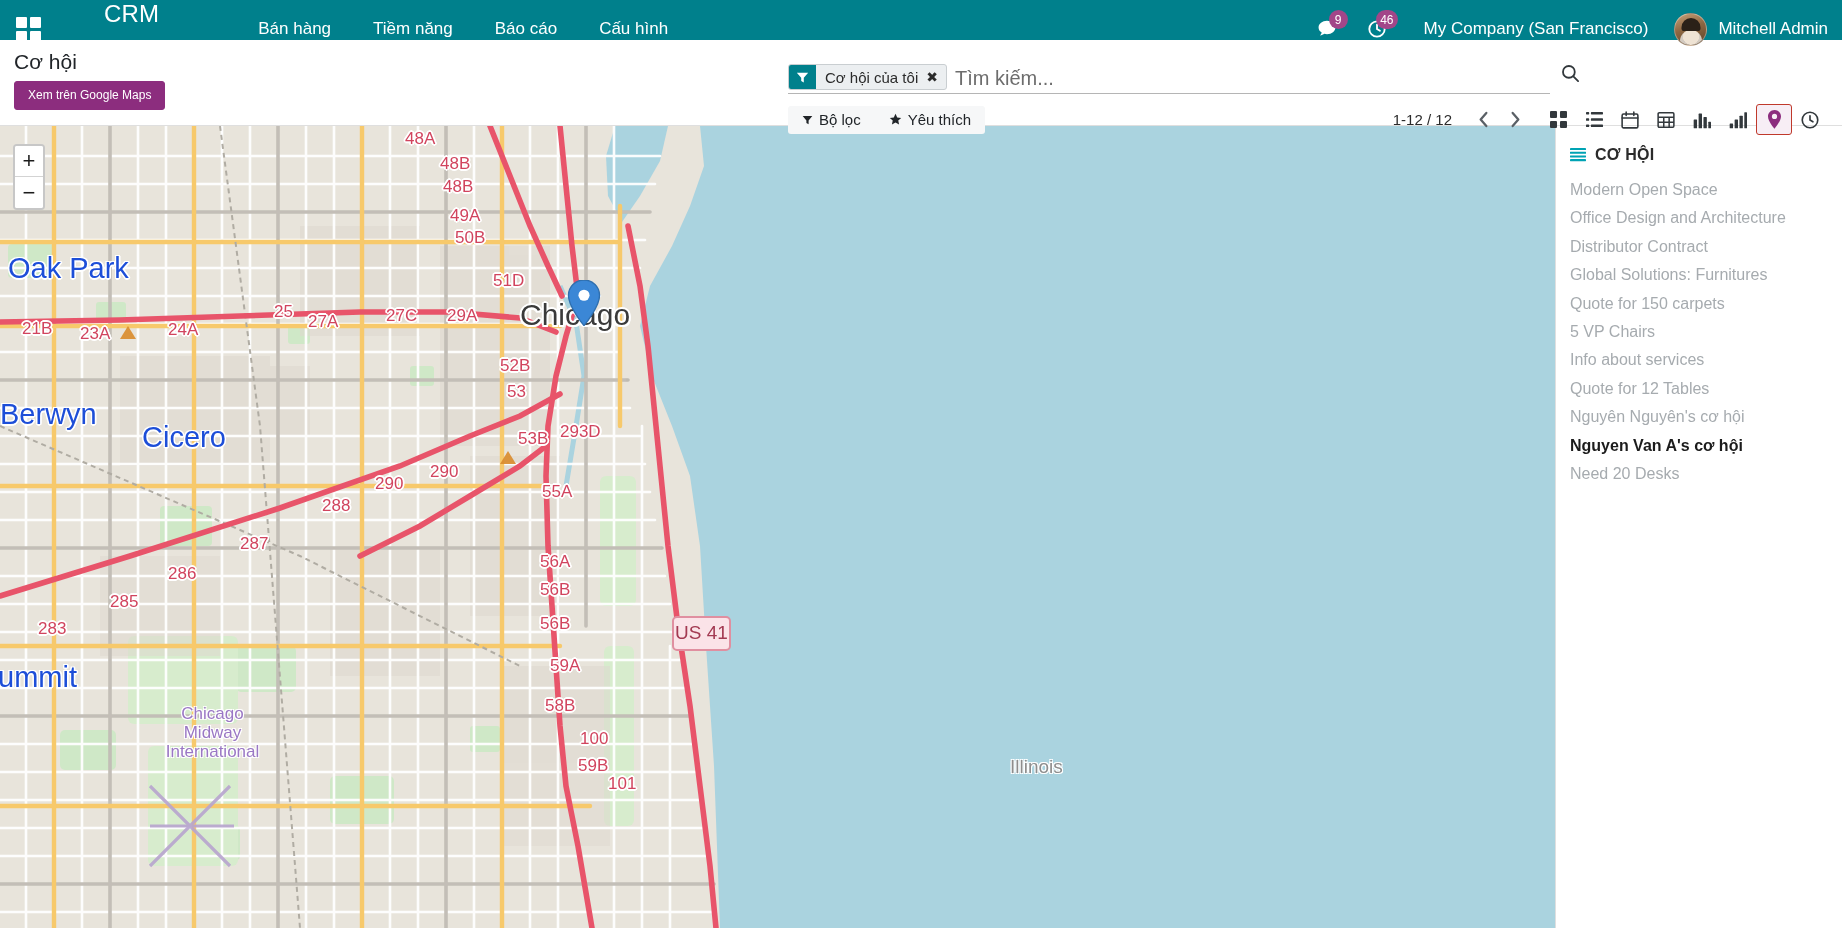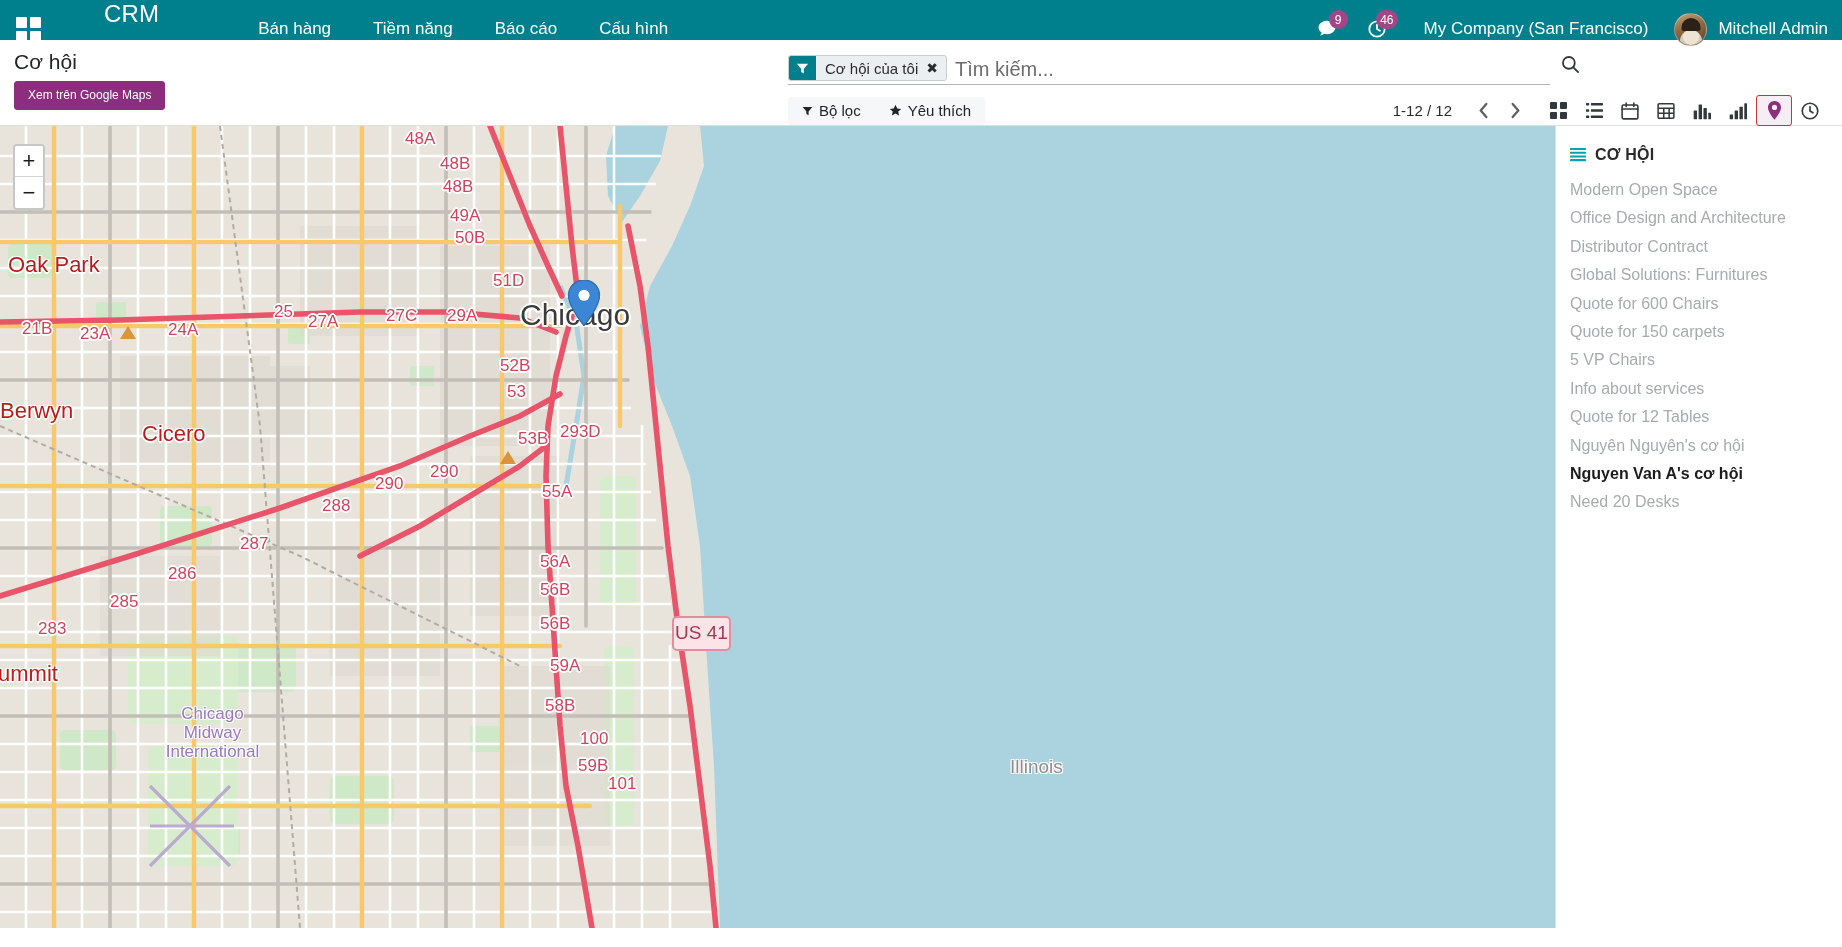--- a/index.html
+++ b/index.html
@@ -95,21 +95,21 @@
     background: #8c2d7e;
     color: #fff;
     border: 1px solid #8c2d7e;
     font-size: 12px;
     padding: 6px 13px 7px;
     border-radius: 3px;
     cursor: pointer;
     line-height: 1.2;
   }
 
-  .cp-right { flex: 1; padding-top: 15px; }
+  .cp-right { flex: 1; padding-top: 24px; }
   .search-row { display: flex; align-items: flex-start; }
   .searchview {
     flex: 1;
     display: flex;
     align-items: stretch;
     border-bottom: 1px solid #b5b5b5;
     min-height: 30px;
     padding-bottom: 1px;
     max-width: 762px;
     margin-left: 8px;
@@ -231,21 +231,21 @@
     color: #6b6b6b;
     white-space: nowrap;
     pointer-events: none;
   }
   .label-city {
     font-size: 30px; color: #3a3a3a;
     text-shadow: -1.5px -1.5px 0 #fff, 1.5px -1.5px 0 #fff, -1.5px 1.5px 0 #fff,
                  1.5px 1.5px 0 #fff, 0 2px 0 #fff, 2px 0 0 #fff, 0 -2px 0 #fff, -2px 0 0 #fff;
   }
   .label-town {
-    font-size: 22px; color: #b91c1c;
+    font-size: 29px; color: #1d4ed8;
     text-shadow: -1.2px -1.2px 0 #fff, 1.2px -1.2px 0 #fff, -1.2px 1.2px 0 #fff,
                  1.2px 1.2px 0 #fff, 0 1.6px 0 #fff, 1.6px 0 0 #fff;
   }
   .label-airport {
     font-size: 17px; color: #9a77c4; text-align: center; line-height: 1.12;
     text-shadow: -1px -1px 0 #fff, 1px -1px 0 #fff, -1px 1px 0 #fff, 1px 1px 0 #fff;
   }
   .label-state {
     font-size: 19px; color: #8d8d8d;
     text-shadow: -1px -1px 0 #fff, 1px -1px 0 #fff, -1px 1px 0 #fff, 1px 1px 0 #fff;
@@ -716,21 +716,20 @@
           <rect x="0" y="12.1" width="16" height="2.1" rx=".4"></rect>
         </svg>
       </span>
       <span>CƠ HỘI</span>
     </div>
     <ul class="opp-list">
       <li class="opp-item">Modern Open Space</li>
       <li class="opp-item">Office Design and Architecture</li>
       <li class="opp-item">Distributor Contract</li>
       <li class="opp-item">Global Solutions: Furnitures</li>
-      <li class="opp-item">Quote for 600 Chairs</li>
       <li class="opp-item">Quote for 150 carpets</li>
       <li class="opp-item">5 VP Chairs</li>
       <li class="opp-item">Info about services</li>
       <li class="opp-item">Quote for 12 Tables</li>
       <li class="opp-item">Nguyên Nguyên's cơ hội</li>
       <li class="opp-item selected">Nguyen Van A's cơ hội</li>
       <li class="opp-item">Need 20 Desks</li>
     </ul>
   </div>
 </div>

